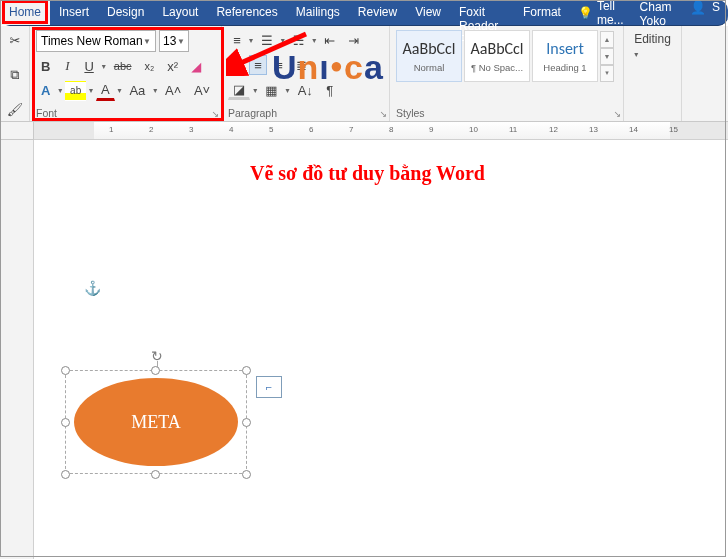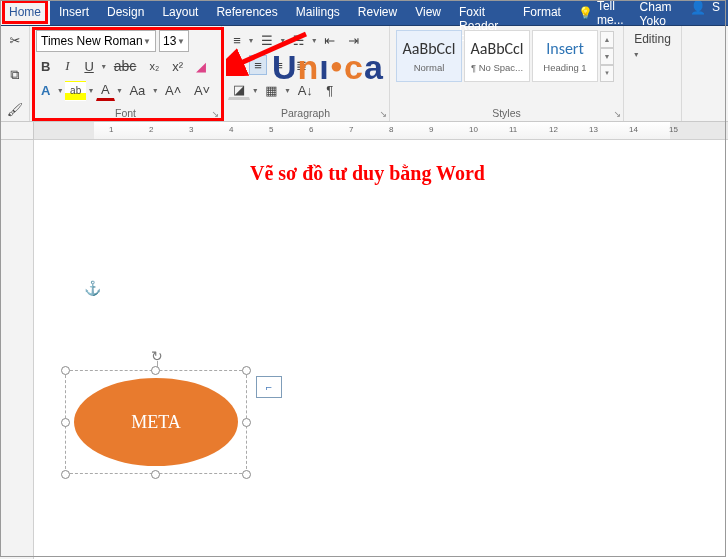--- a/index.html
+++ b/index.html
@@ -1,28 +1,28 @@
 <!DOCTYPE html>
 <html><head>
 <meta charset="utf-8">
 <style>
   * { box-sizing: border-box; margin: 0; padding: 0; }
   html, body { width: 728px; height: 559px; font-family: "Segoe UI", Arial, sans-serif; background: #fff; overflow: hidden; }
   
-  .tabstrip { background: #2b579a; height: 26px; display: flex; align-items: stretch; color: #fff; font-size: 12px; border-bottom: 1px solid #1d3c6c; }
+  .tabstrip { background: #2b579a; height: 26px; display: flex; align-items: stretch; color: #fff; font-size: 12px; border-bottom: 1px solid #1d3c6c; border-radius: 10px; }
   .tab { padding: 5px 9px 0 9px; cursor: pointer; }
   .tab.active { background: #f3f3f3; color: #2b579a; font-weight: 500; }
   .tell-me { display:flex; align-items:center; gap:4px; padding:0 8px; }
   .spacer { flex: 1; }
   .user { display:flex; align-items:flex-start; padding:0 8px; gap:5px; }
   .share-icon { font-size:13px; }
   
   .ribbon { background: #f3f3f3; height: 96px; display: flex; border-bottom: 1px solid #c9c9c9; }
   .group { border-right: 1px solid #d9d9d9; padding: 4px 6px 2px 6px; display: flex; flex-direction: column; justify-content: space-between; position: relative; }
-  .group-label { text-align: center; font-size: 10.5px; color: #666; margin-top: 2px; }
+  .group-label { text-align: left; font-size: 10.5px; color: #666; margin-top: 2px; }
   .dialog-launcher { position: absolute; right: 2px; bottom: 2px; font-size: 9px; color: #888; }
   .row { display: flex; align-items: center; gap: 3px; }
   .btn { padding: 2px 4px; border: 1px solid transparent; font-size: 13px; color:#444; display:inline-flex; align-items:center; justify-content:center; min-width:18px; height:20px; cursor:pointer; }
   .font-name { width:120px; height:22px; font-size:12px; border:1px solid #b0b0b0; background:#fff; display:flex; align-items:center; padding:0 4px; justify-content:space-between;}
   .font-size { width:30px; height:22px; font-size:12px; border:1px solid #b0b0b0; background:#fff; display:flex; align-items:center; padding:0 3px; justify-content:space-between;}
   .dd { font-size:8px; color:#666; }
   .style-box { width:66px; height:52px; border:1px solid #d9d9d9; background:#fff; display:flex; flex-direction:column; align-items:center; justify-content:center; font-size:9.5px; color:#666; cursor:pointer; }
   .style-box.active { border:1px solid #c1d5ed; background:#eaf1fb; }
   .style-sample { font-family: Calibri, sans-serif; font-size:16px; color:#333; margin-bottom:4px;}
   .style-sample.heading { color:#2e74b5; }
@@ -122,21 +122,21 @@
       <div class="font-size">
         <span>13</span>
         <span class="dd">▼</span>
       </div>
     </div>
     <div class="row">
       <span class="btn" style="font-weight:bold">B</span>
       <span class="btn" style="font-style:italic;font-family:serif">I</span>
       <span class="btn" style="text-decoration:underline">U</span>
         <span class="dd">▾</span>
-      <span class="btn" style="text-decoration:line-through;font-size:14px">abc</span>
+      <span class="btn" style="text-decoration:line-through;font-size:11px">abc</span>
       <span class="btn" style="font-size:11px">x₂</span>
       <span class="btn" style="font-size:13px">x²</span>
       <span class="btn" style="color:#d48">◢</span>
     </div>
     <div class="row">
       <span class="btn" style="color:#2e74b5;font-weight:bold">A</span>
         <span class="dd">▾</span>
       <span class="btn" style="background:linear-gradient(#fff 60%,#ffff00 60%);font-size:10px">ab</span>
         <span class="dd">▾</span>
       <span class="btn" style="border-bottom:3px solid #c00000">A</span>

